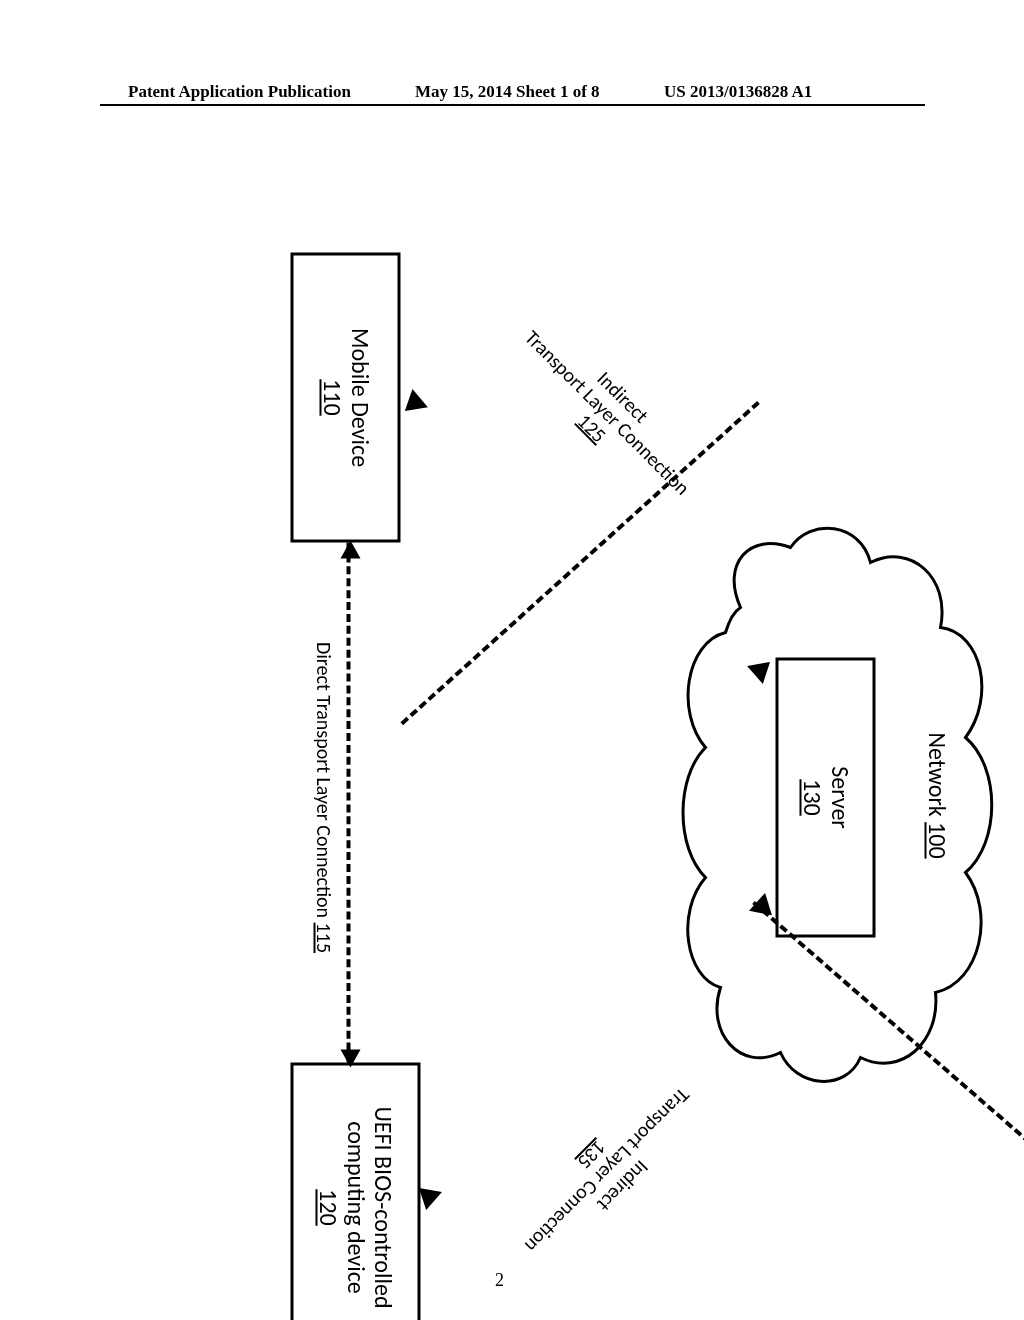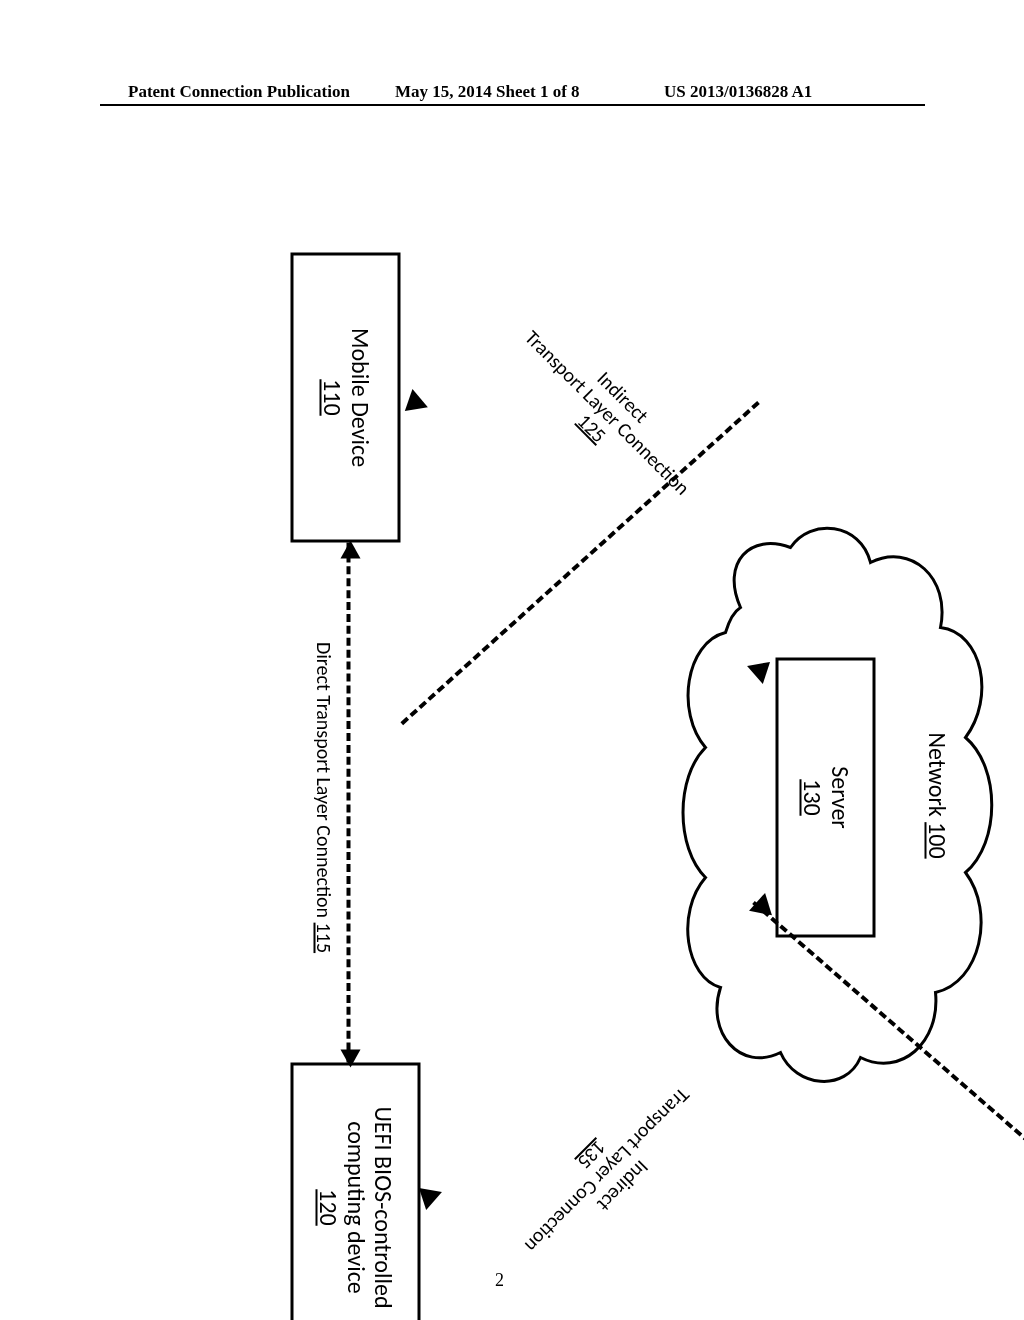--- a/index.html
+++ b/index.html
@@ -15,21 +15,21 @@
   .header {
     position: absolute;
     top: 82px;
     left: 0;
     width: 1024px;
     font-family: "Times New Roman", serif;
     font-weight: bold;
     font-size: 17px;
   }
   .header-left { position: absolute; left: 128px; }
-  .header-center { position: absolute; left: 395px; }
+  .header-center { position: absolute; left: 415px; }
   .header-right { position: absolute; left: 664px; }
   .header-line {
     position: absolute;
     top: 104px;
     left: 100px;
     width: 825px;
     height: 2px;
     background: #000;
   }
   .figure-area {
@@ -196,21 +196,21 @@
     top: 1270px;
     left: 495px;
     font-family: "Times New Roman", serif;
     font-size: 18px;
   }
 </style>
 </head>
 <body>
 
 <div class="header">
-  <span class="header-left">Patent Connection Publication</span>
+  <span class="header-left">Patent Application Publication</span>
   <span class="header-center">May 15, 2014  Sheet 1 of 8</span>
   <span class="header-right">US 2013/0136828 A1</span>
 </div>
 <div class="header-line"></div>
 
 <div class="figure-area">
 
   <div class="cloud">
     <svg viewBox="0 0 580 360">
       <path d="M 95 280

